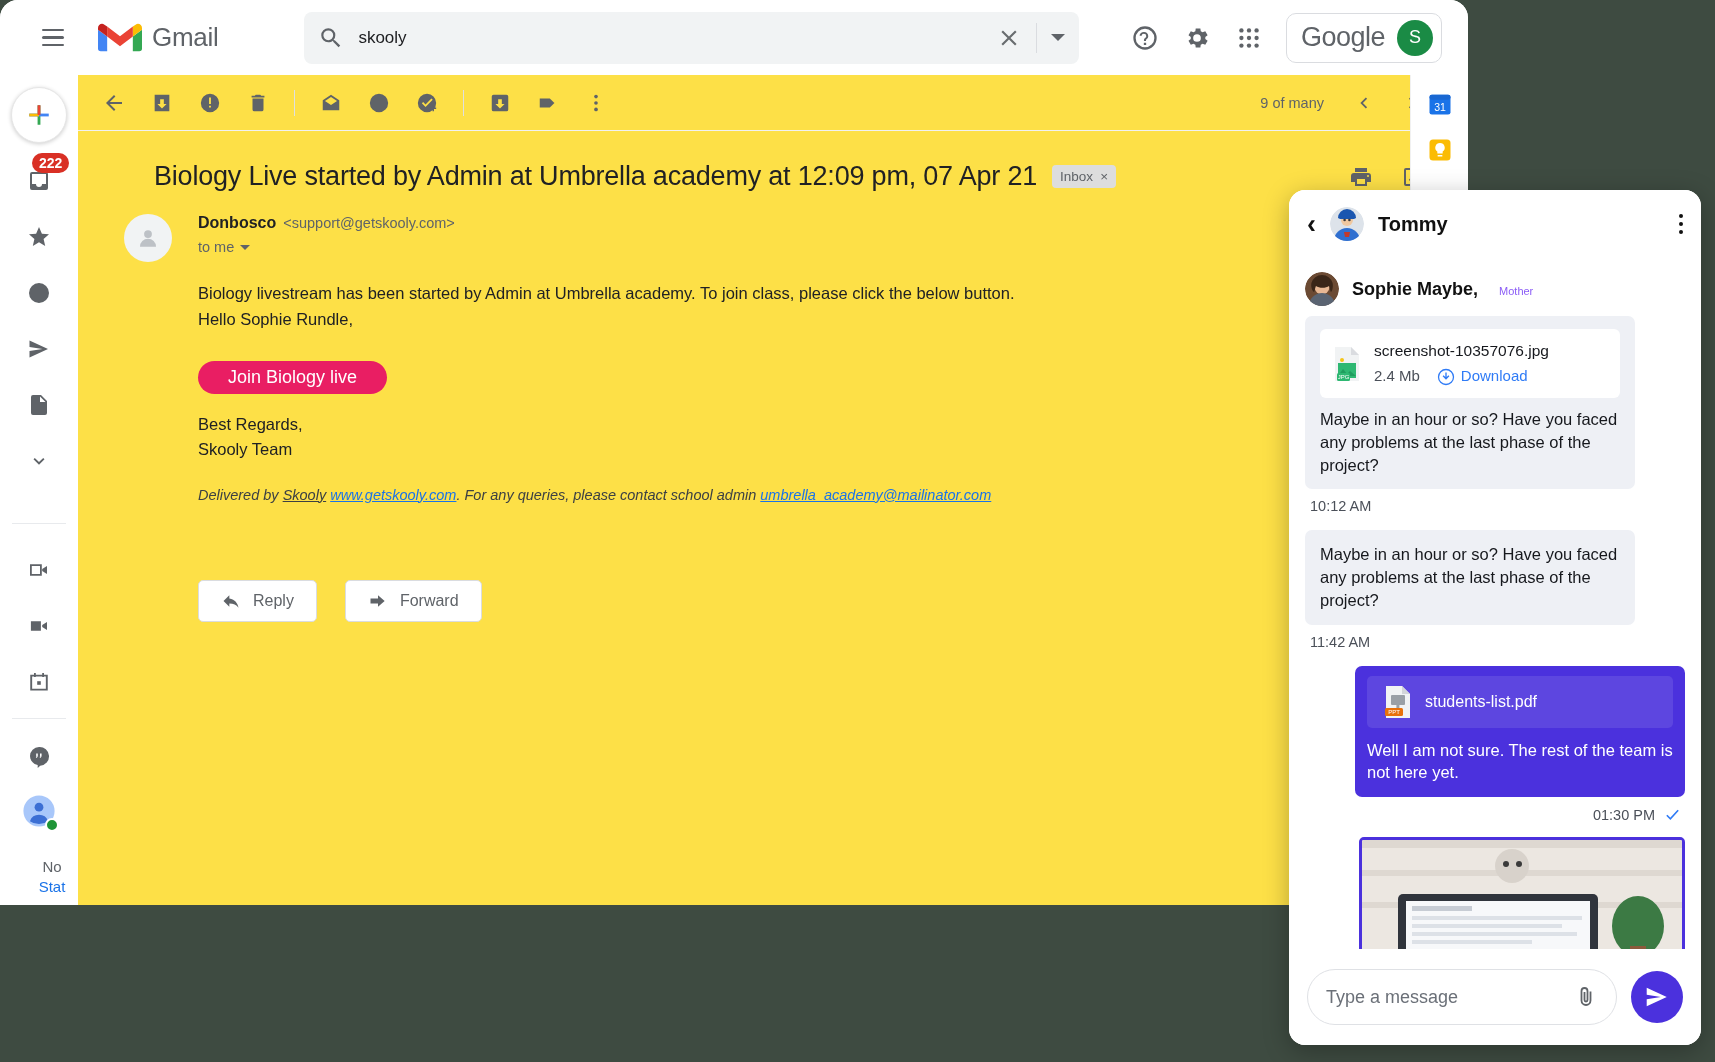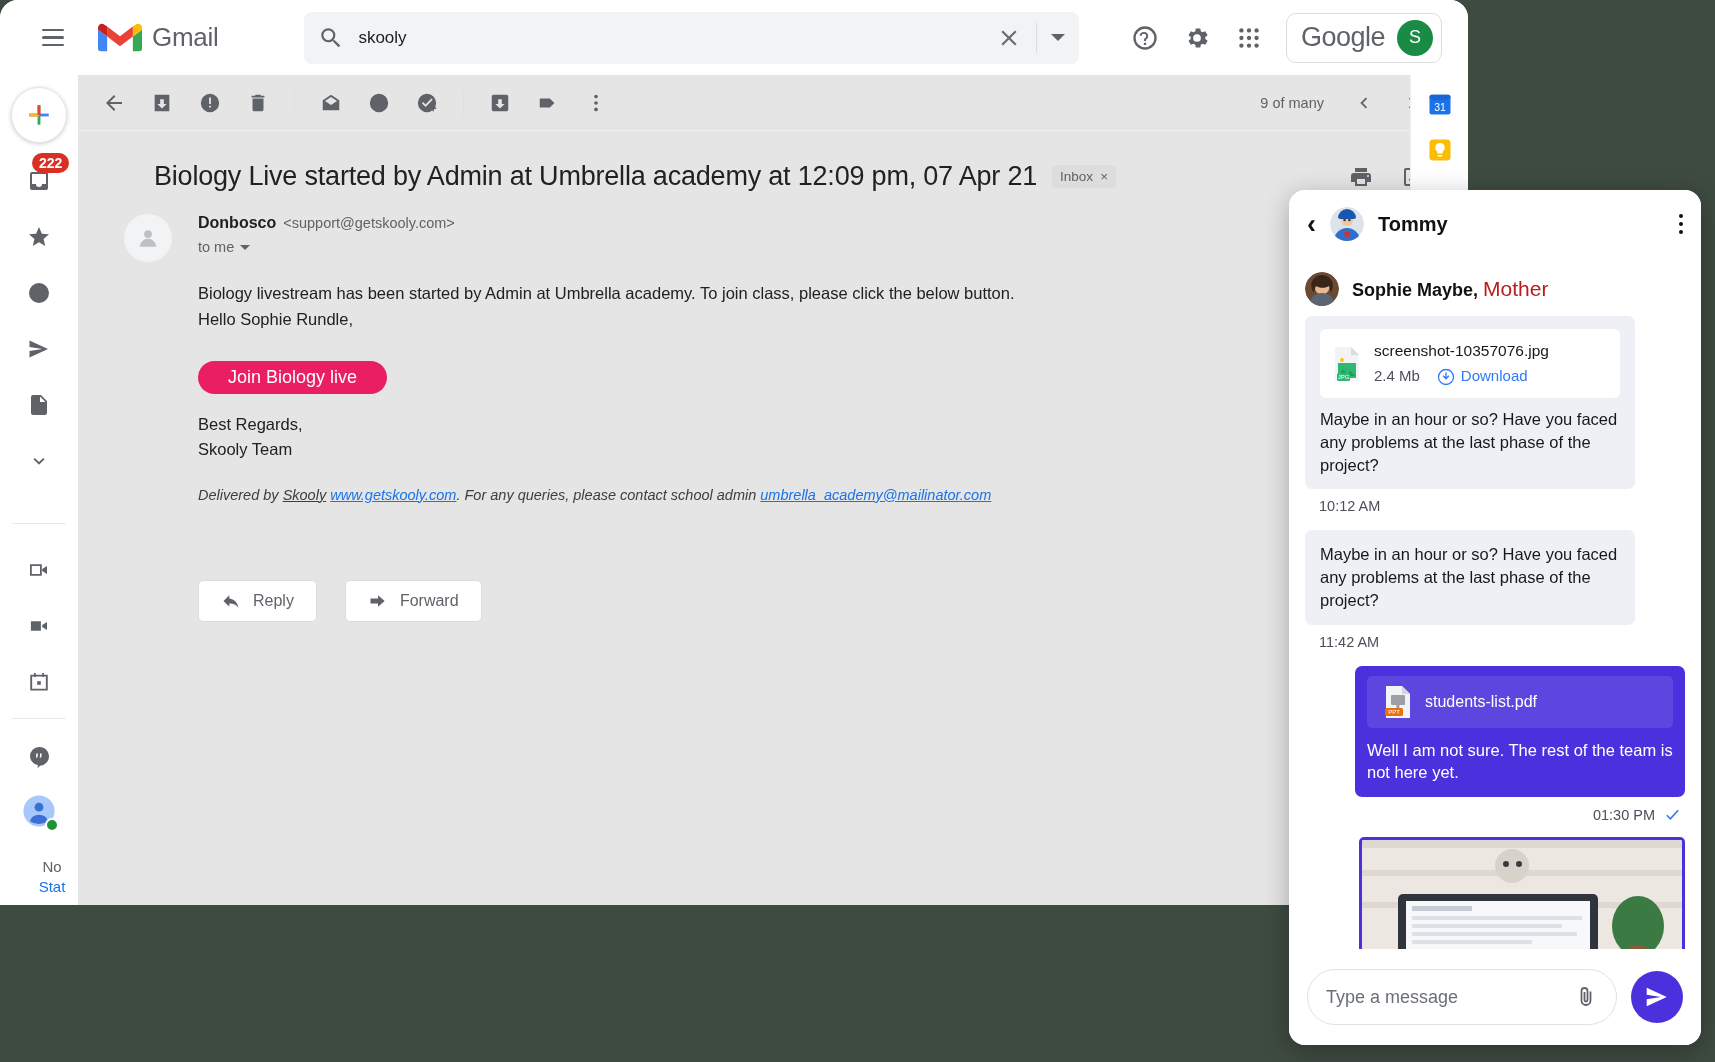--- a/index.html
+++ b/index.html
@@ -81,21 +81,21 @@
     border-radius: 11px; padding: 2px 7px; line-height: 1.15;
   }
   .rail-sep { width: 54px; height: 1px; background: #e8eaed; margin-top: 26px; }
   .rail-bottom { position: absolute; bottom: 74px; width: 78px;
      display:flex; flex-direction:column; align-items:center;}
   .rail-status { position:absolute; bottom: 8px; width: 92px; text-align:center; left: 6px;
      font-size: 15px; color:#5f6368; line-height:1.35; overflow:hidden;}
   .rail-status .blue { color: #1a73e8; }
 
   
-  .main { flex: 1; background: #e5e5e5; position: relative; }
+  .main { flex: 1; background: #fde047; position: relative; }
   .toolbar { height: 56px; display: flex; align-items: center; padding-left: 14px; gap: 4px;
     border-bottom: 1px solid #f1f1f1; }
   .tb-btn { width: 44px; height: 44px; border-radius: 50%; display: flex;
     align-items: center; justify-content: center; cursor: pointer; }
   .tb-sep { width: 1px; height: 26px; background: #e0e0e0; margin: 0 10px; }
   .tb-right { margin-left: auto; display: flex; align-items: center; gap: 4px; padding-right: 34px; }
   .pager-text { font-size: 14.5px; color: #5f6368; margin-right: 14px; }
 
   .subject-row { display: flex; align-items: center; padding: 30px 30px 0 76px; }
   .subject { font-size: 27px; color: #202124; font-weight: 400; letter-spacing: -0.2px;}
@@ -148,32 +148,32 @@
   .back-chev { font-size: 27px; color: #111; cursor: pointer; line-height: 1; font-weight:bold;}
   .chat-av { width: 34px; height: 34px; border-radius: 50%; overflow:hidden; flex:0 0 34px;}
   .chat-title { font-size: 20px; color: #111; font-weight: bold;}
   .chat-kebab { margin-left: auto; cursor: pointer; display:flex;flex-direction:column;gap:4px;align-items:center;}
   .chat-kebab i { width:4px;height:4px;border-radius:50%;background:#111;display:block;}
 
   .chat-scroll { flex: 1; overflow: hidden; background: #fff; padding: 0 16px; position: relative;}
   .chat-person { display: flex; align-items: center; gap: 13px; padding: 14px 0 10px; }
   .chat-person-av { width: 34px; height: 34px; border-radius: 50%; overflow: hidden; flex:0 0 34px;}
   .chat-person-name { font-size: 18px; color: #111; font-weight: bold;}
-  .chat-person-role { font-size: 21px; color: #b91c1c; font-weight: normal;}
+  .chat-person-role { font-size: 11px; color: #8b5cf6; font-weight: normal; margin-left: 16px;}
 
   .bubble-in { background: #eef0f5; border-radius: 7px; padding: 13px 15px; max-width: 330px;
       font-size: 16.5px; color: #16181d; line-height: 1.38; }
   .attach-card { background: #fff; border-radius: 6px; padding: 11px 12px; display: flex;
       align-items: center; gap: 12px; margin-bottom: 10px; }
   .attach-meta { display: flex; flex-direction: column; gap: 5px; }
   .attach-name { font-size: 15.5px; color: #16181d; }
   .attach-sub { display: flex; align-items: center; gap: 17px; }
   .attach-size { font-size: 15px; color: #4b5059; }
   .attach-dl { font-size: 15px; color: #2f7bf6; display: flex; align-items: center; gap: 6px; cursor: pointer; }
-  .tstamp { font-size: 14.5px; color: #4b5059; margin: 9px 0 16px 14px; }
+  .tstamp { font-size: 14.5px; color: #4b5059; margin: 9px 0 16px 5px; }
   .row-out { display: flex; justify-content: flex-end; }
   .bubble-out { background: #4b31dd; border-radius: 7px; padding: 10px 12px 13px;
       max-width: 330px; color: #fff; font-size: 16.5px; line-height: 1.38; }
   .out-file { background: rgba(255,255,255,.10); border-radius: 5px; padding: 9px 17px;
       display: flex; align-items: center; gap: 13px; margin-bottom: 11px; }
   .out-file-name { font-size: 16px; color: #fff; }
   .tstamp-out { display: flex; justify-content: flex-end; align-items: center; gap: 9px;
       font-size: 14.5px; color: #4b5059; margin: 9px 4px 14px 0; }
   .photo-card { margin-left: auto; width: 326px; height: 150px; border: 3px solid #4b31dd;
       border-radius: 5px; overflow: hidden; }

